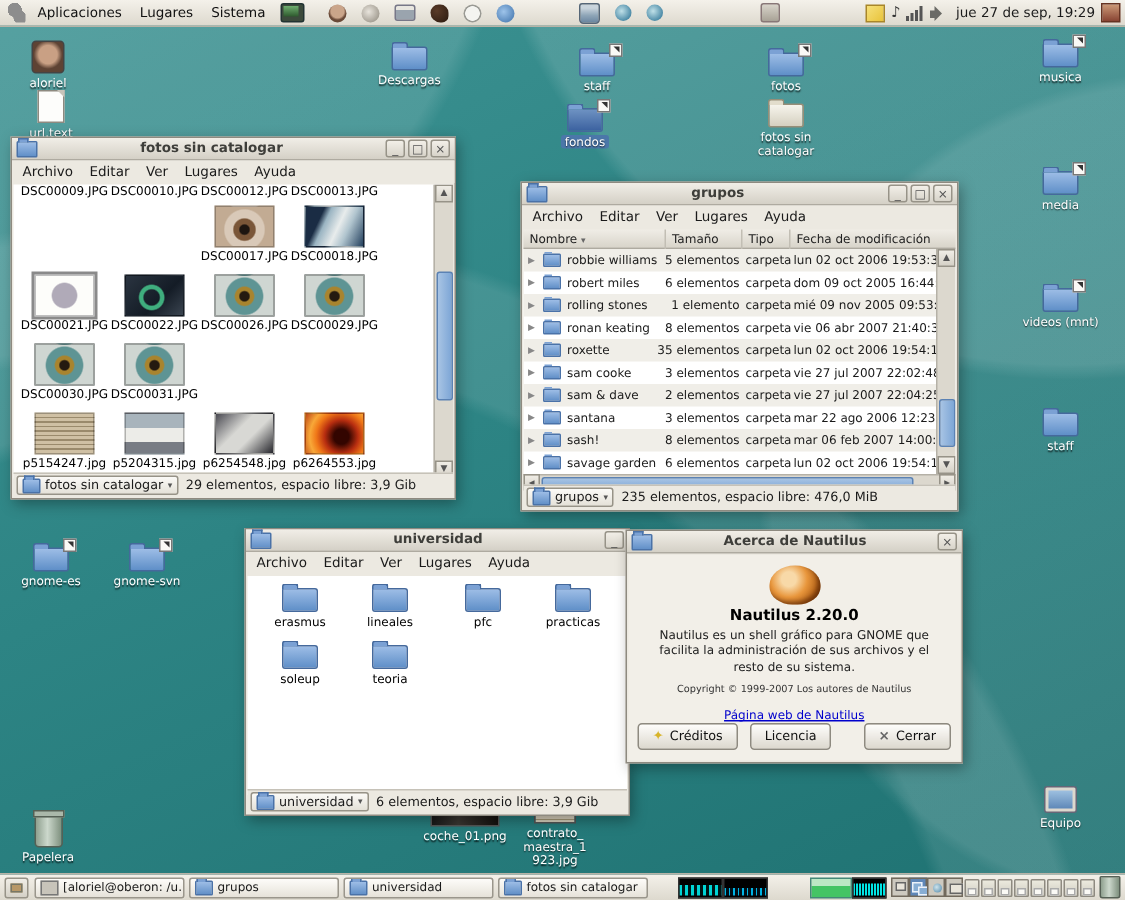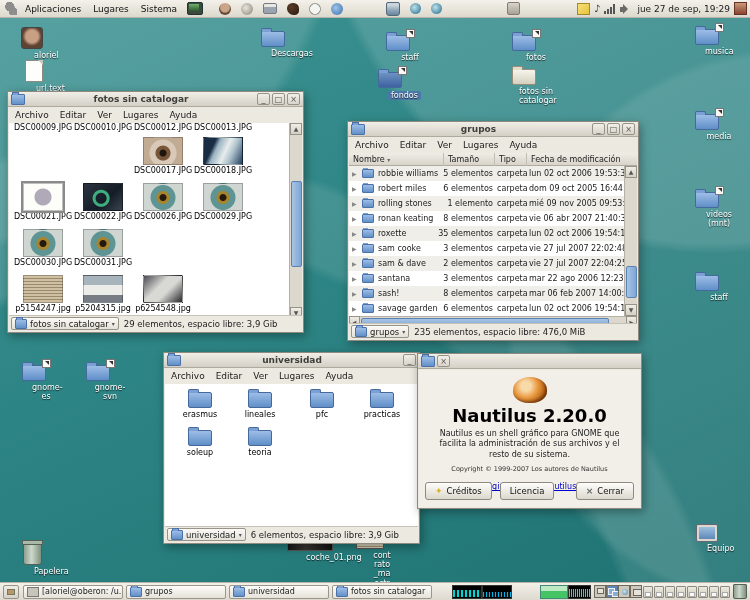--- a/index.html
+++ b/index.html
@@ -95,33 +95,33 @@
   
   .ucontent{position:absolute;left:1px;right:1px;top:31px;height:146px;background:#fff;overflow:hidden;}
   .uitem{position:absolute;width:58px;text-align:center;}
   .folder{width:24px;height:16px;margin:0 auto 2px auto;background:linear-gradient(#9dbde6,#5f8fc8);border:1px solid #45699c;border-radius:1px 2px 2px 2px;position:relative;box-sizing:border-box;}
   .folder::before{content:"";position:absolute;top:-4px;left:-1px;width:9px;height:3px;background:#7ba1d4;border:1px solid #45699c;border-bottom:none;border-radius:2px 2px 0 0;}
   .ulabel{font-size:8px;color:#000;}
   
   .dlg-body{position:absolute;left:1px;right:1px;top:16px;bottom:1px;background:#f2efe8;text-align:center;}
   .shell{width:34px;height:26px;margin:7px auto 2px auto;border-radius:50% 50% 45% 45%;
     background:radial-gradient(circle at 38% 35%,#f8d9a8 0 18%,#e8963c 45%,#b05e14 75%,#7a3c08);box-shadow:inset -2px -2px 3px rgba(60,20,0,.5);}
-  .appname{font-size:18px;font-weight:bold;color:#000;margin:2px 0 3px 0;}
+  .appname{font-size:10px;font-weight:bold;color:#000;margin:2px 0 3px 0;}
   .appdesc{font-size:8px;color:#222;width:200px;margin:0 auto;line-height:1.3;}
   .appcopy{font-size:6.5px;color:#333;margin-top:5px;}
   .applink{font-size:8px;color:#0000cc;text-decoration:underline;margin-top:9px;display:inline-block;}
   .dbtnrow{position:absolute;left:6px;right:6px;bottom:7px;display:flex;gap:8px;}
   .dbtn{height:18px;border:1px solid #8e8a80;border-radius:3px;background:linear-gradient(#fefdfb,#dcd8ce);
     font-size:8.5px;display:flex;align-items:center;gap:4px;padding:0 9px;box-sizing:border-box;color:#111;}
   .dbtn .star{color:#d8b42a;font-size:9px;}
   .dbtn .xg{color:#666;font-weight:bold;font-size:9px;}
   .dbtn.close{margin-left:auto;}
   
   .dicon{position:absolute;text-align:center;}
-  .dlabel{font-size:8px;color:#fff;text-shadow:0 1px 1px rgba(0,0,0,.75);line-height:1.15;margin-left:24px;}
+  .dlabel{font-size:8px;color:#fff;text-shadow:0 1px 1px rgba(0,0,0,.75);line-height:1.15;}
   .dlabel.selected{background:#4b77a9;border-radius:2px;padding:0 3px;display:inline-block;}
   .emblem{position:absolute;top:-7px;right:-6px;width:9px;height:9px;background:#faf9f6;border:1px solid #777;box-sizing:border-box;}
   .emblem::after{content:"";position:absolute;right:1px;top:1px;border-top:4px solid #333;border-left:4px solid transparent;}
   .folder.dark{background:linear-gradient(#6e92c2,#3c62a0);}
   .folder.pale{background:linear-gradient(#f6f4ec,#d5d0c0);border-color:#968e78;}
   .folder.pale::before{background:#e2ddcc;border-color:#968e78;}
   .i-home{width:20px;height:20px;margin:0 auto 2px auto;border-radius:3px;background:radial-gradient(circle at 50% 42%,#c9a084 0 40%,#5e4334 62%);border:1px solid #444;}
   .i-page{width:16px;height:20px;margin:0 auto 2px auto;background:#fdfdfb;border:1px solid #8e8a80;position:relative;}
   .i-page::after{content:"";position:absolute;right:-1px;top:-1px;border-top:5px solid #c8c4ba;border-left:5px solid transparent;}
   .i-trash{width:17px;height:21px;margin:0 auto 2px auto;background:linear-gradient(90deg,#8fa08f,#ccd8cc 45%,#7e907e);border:1px solid #556055;border-radius:2px 2px 3px 3px;position:relative;}
@@ -338,20 +338,24 @@
           <div class="glabel">p5154247.jpg</div>
         </div>
       <div class="gitem" style="left:64px;top:152px">
           <div class="gthumb t-car"></div>
           <div class="glabel">p5204315.jpg</div>
         </div>
       <div class="gitem" style="left:124px;top:152px">
           <div class="gthumb t-key"></div>
           <div class="glabel">p6254548.jpg</div>
         </div>
+      <div class="gitem" style="left:184px;top:152px">
+          <div class="gthumb t-fire"></div>
+          <div class="glabel">p6264553.jpg</div>
+        </div>
       <div class="vscroll">
         <span class="sbtn" style="top:0">▲</span>
         <div class="vthumb" style="top:58px;height:86px"></div>
         <span class="sbtn" style="bottom:0">▼</span>
       </div>
     </div>
     <div class="sbar">
       <span class="locbtn">
         <span class="tfold"></span>
         <span>fotos sin catalogar</span>
@@ -529,20 +533,21 @@
         <span>universidad</span>
         <span class="locarrow">▾</span>
       </span>
       <span class="statustxt">6 elementos, espacio libre: 3,9 Gib</span>
     </div>
   </div>
 
   <div class="win" style="left:417px;top:353px;width:225px;height:156px;z-index:5">
     <div class="tbar">
       <span class="tfold"></span>
+      <span class="ttitle">Acerca de Nautilus</span>
       <span class="wbtn">×</span>
     </div>
     <div class="dlg-body">
       <div class="shell"></div>
       <div class="appname">Nautilus 2.20.0</div>
       <div class="appdesc">Nautilus es un shell gráfico para GNOME que facilita la administración de sus archivos y el resto de su sistema.</div>
       <div class="appcopy">Copyright © 1999-2007 Los autores de Nautilus</div>
       <div><span class="applink">Página web de Nautilus</span></div>
       <div class="dbtnrow">
         <span class="dbtn">

